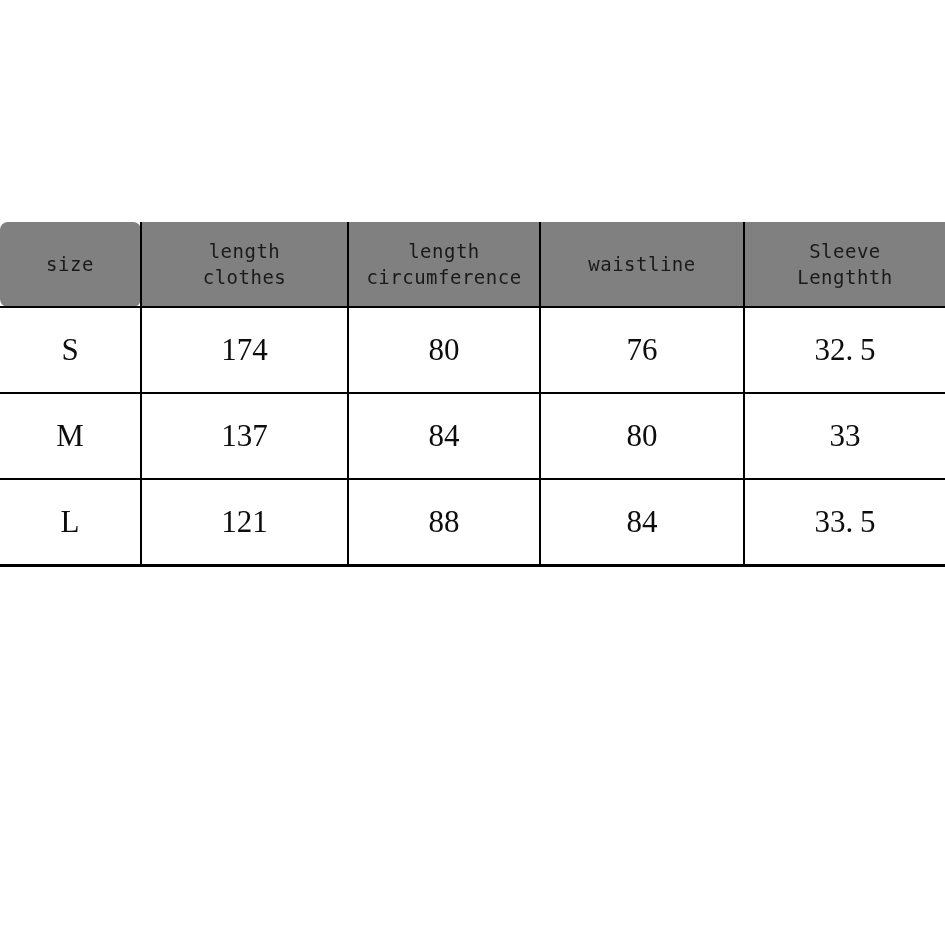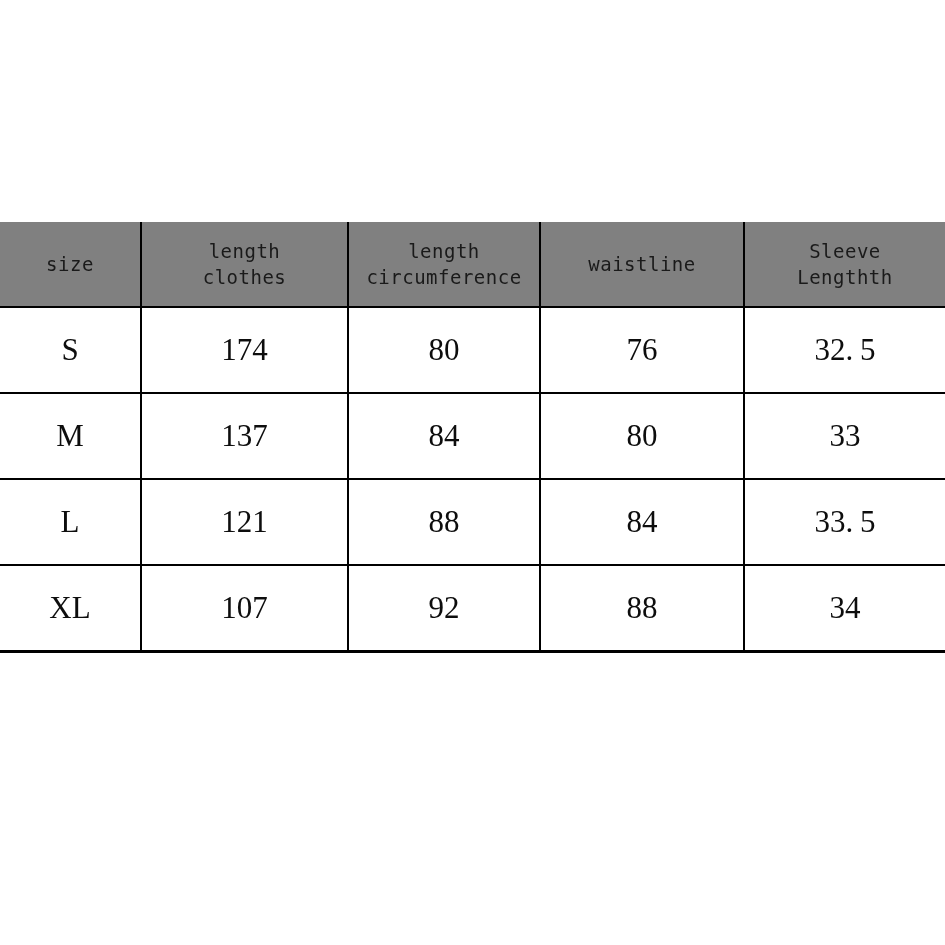--- a/index.html
+++ b/index.html
@@ -35,21 +35,21 @@
   #size-chart td {
     border-left: 2px solid #000000;
     border-right: 2px solid #000000;
     text-align: center;
     vertical-align: middle;
     padding: 0;
     color: #141414;
   }
   
   #size-chart th:first-child,
-  #size-chart td:first-child { border-left: none; }
+  #size-chart td:first-child { border-left: none; border-radius: 8px; }
   #size-chart th:last-child,
   #size-chart td:last-child { border-right: none; }
 
   
   #size-chart thead tr {
     background: #808080;
   }
   #size-chart thead th {
     height: 84px;
     border-bottom: 2px solid #000000;
@@ -129,21 +129,14 @@
         <td>80</td>
         <td>33</td>
       </tr>
       <tr>
         <td>L</td>
         <td>121</td>
         <td>88</td>
         <td>84</td>
         <td class="dec">33<span class="dot">.</span>5</td>
       </tr>
-      <tr>
-        <td>XL</td>
-        <td>107</td>
-        <td>92</td>
-        <td>88</td>
-        <td>34</td>
-      </tr>
     </tbody>
 </table>
 
 </body></html>

